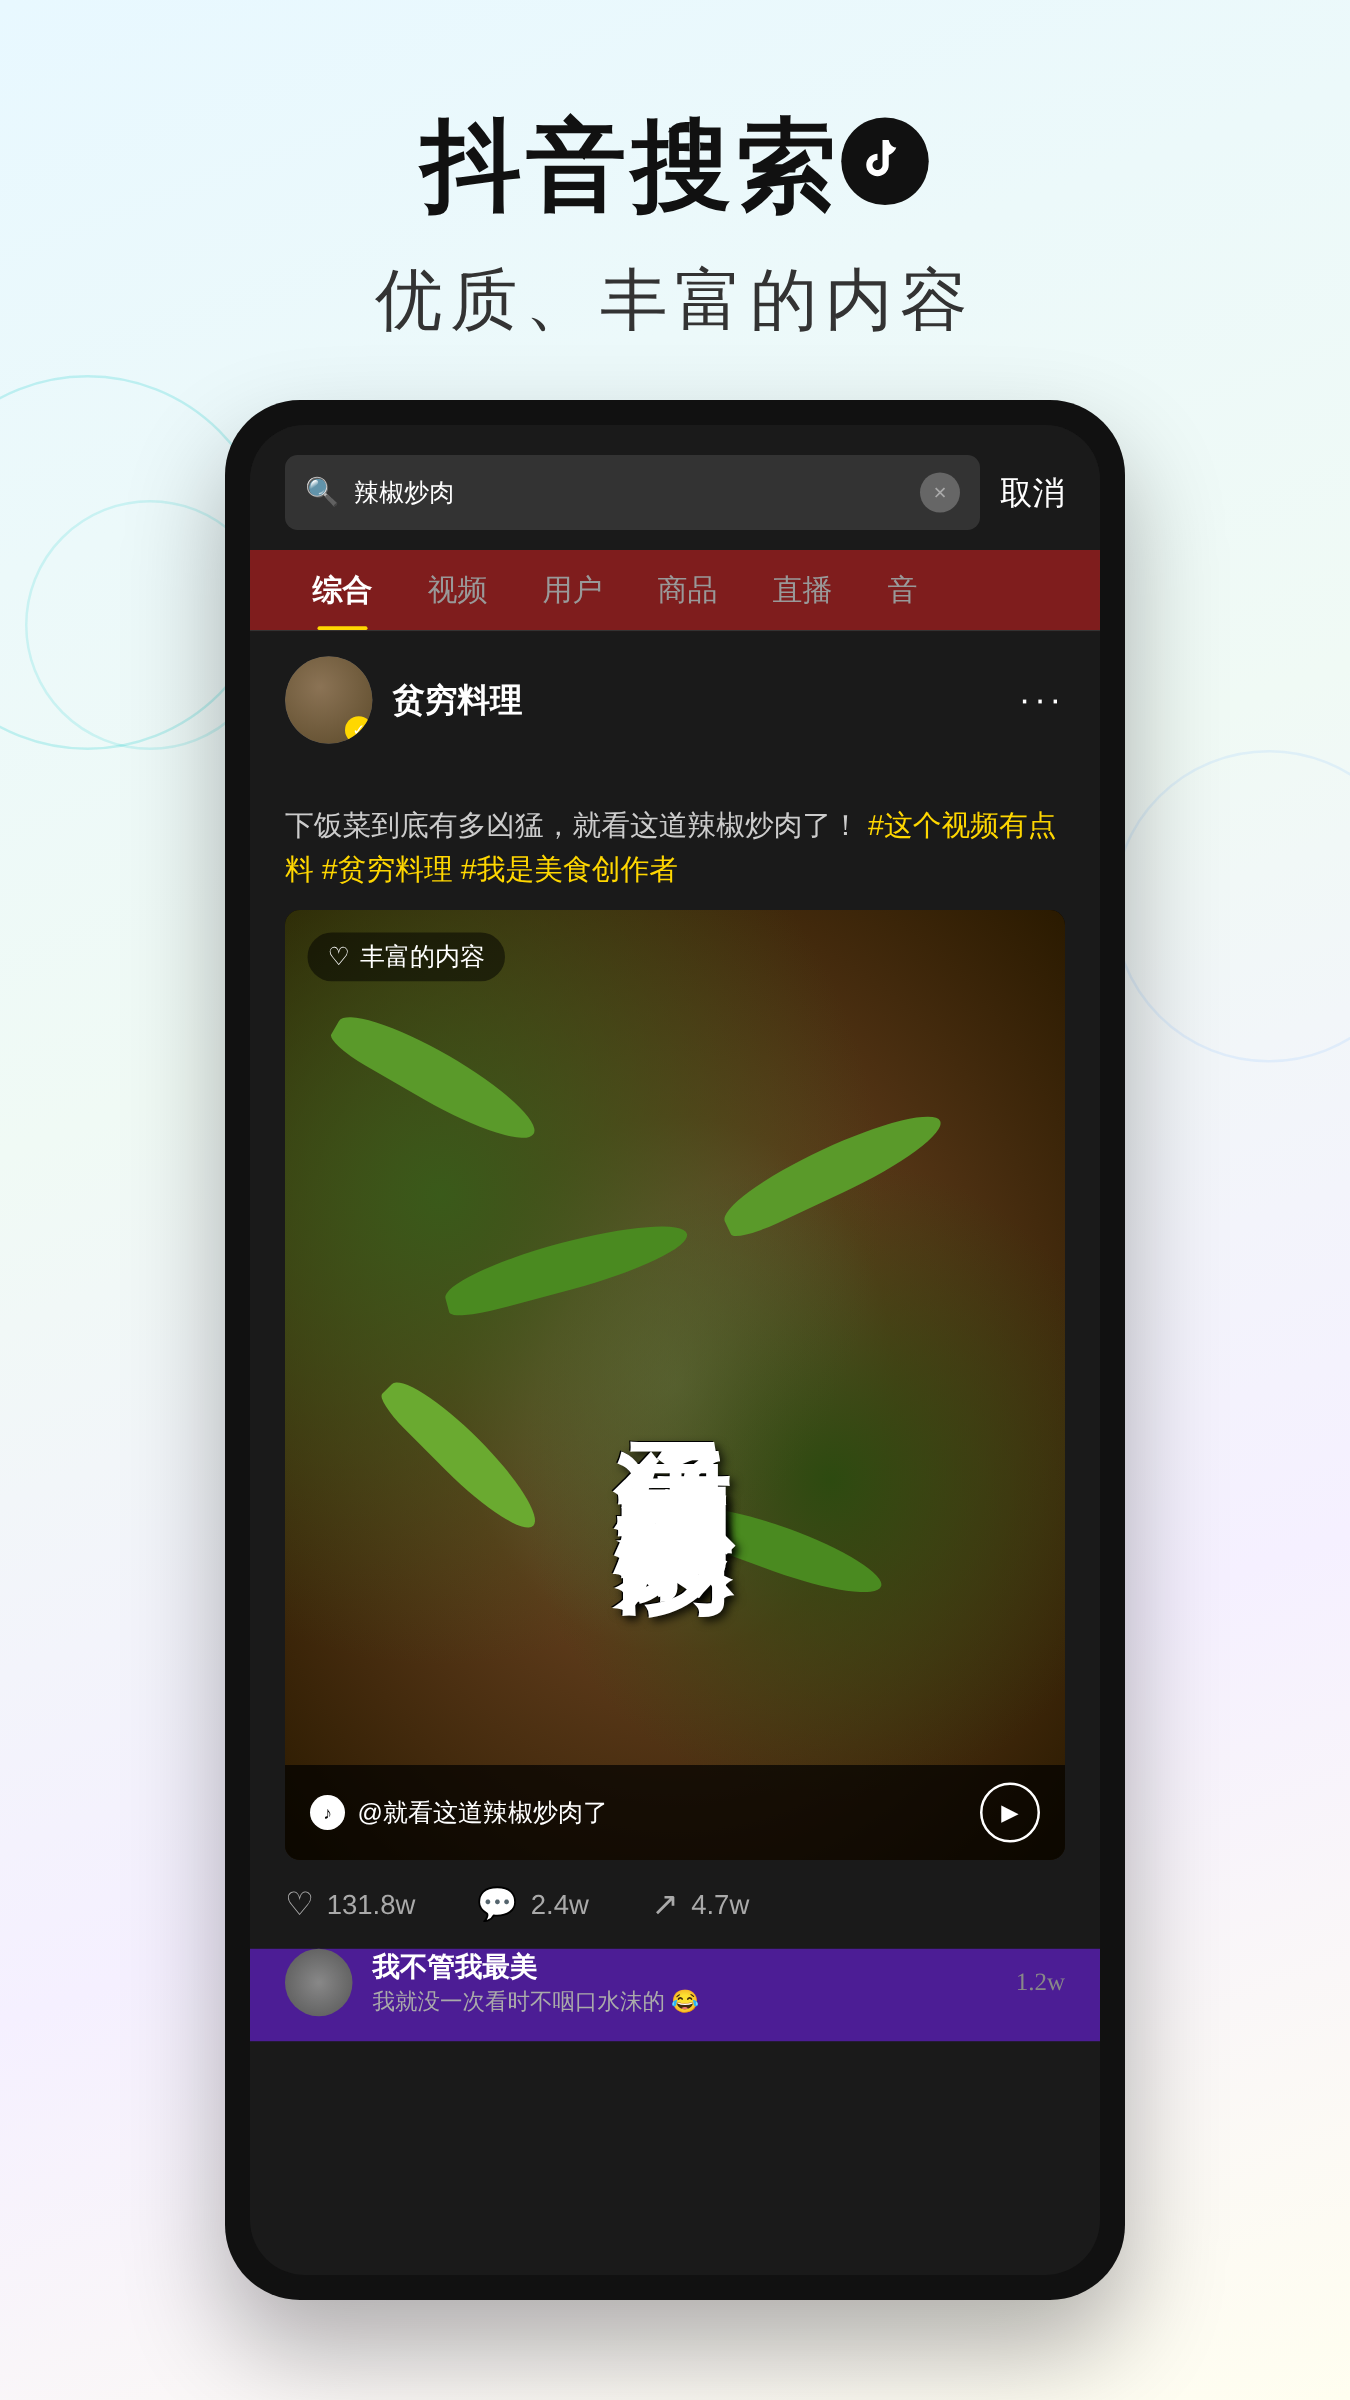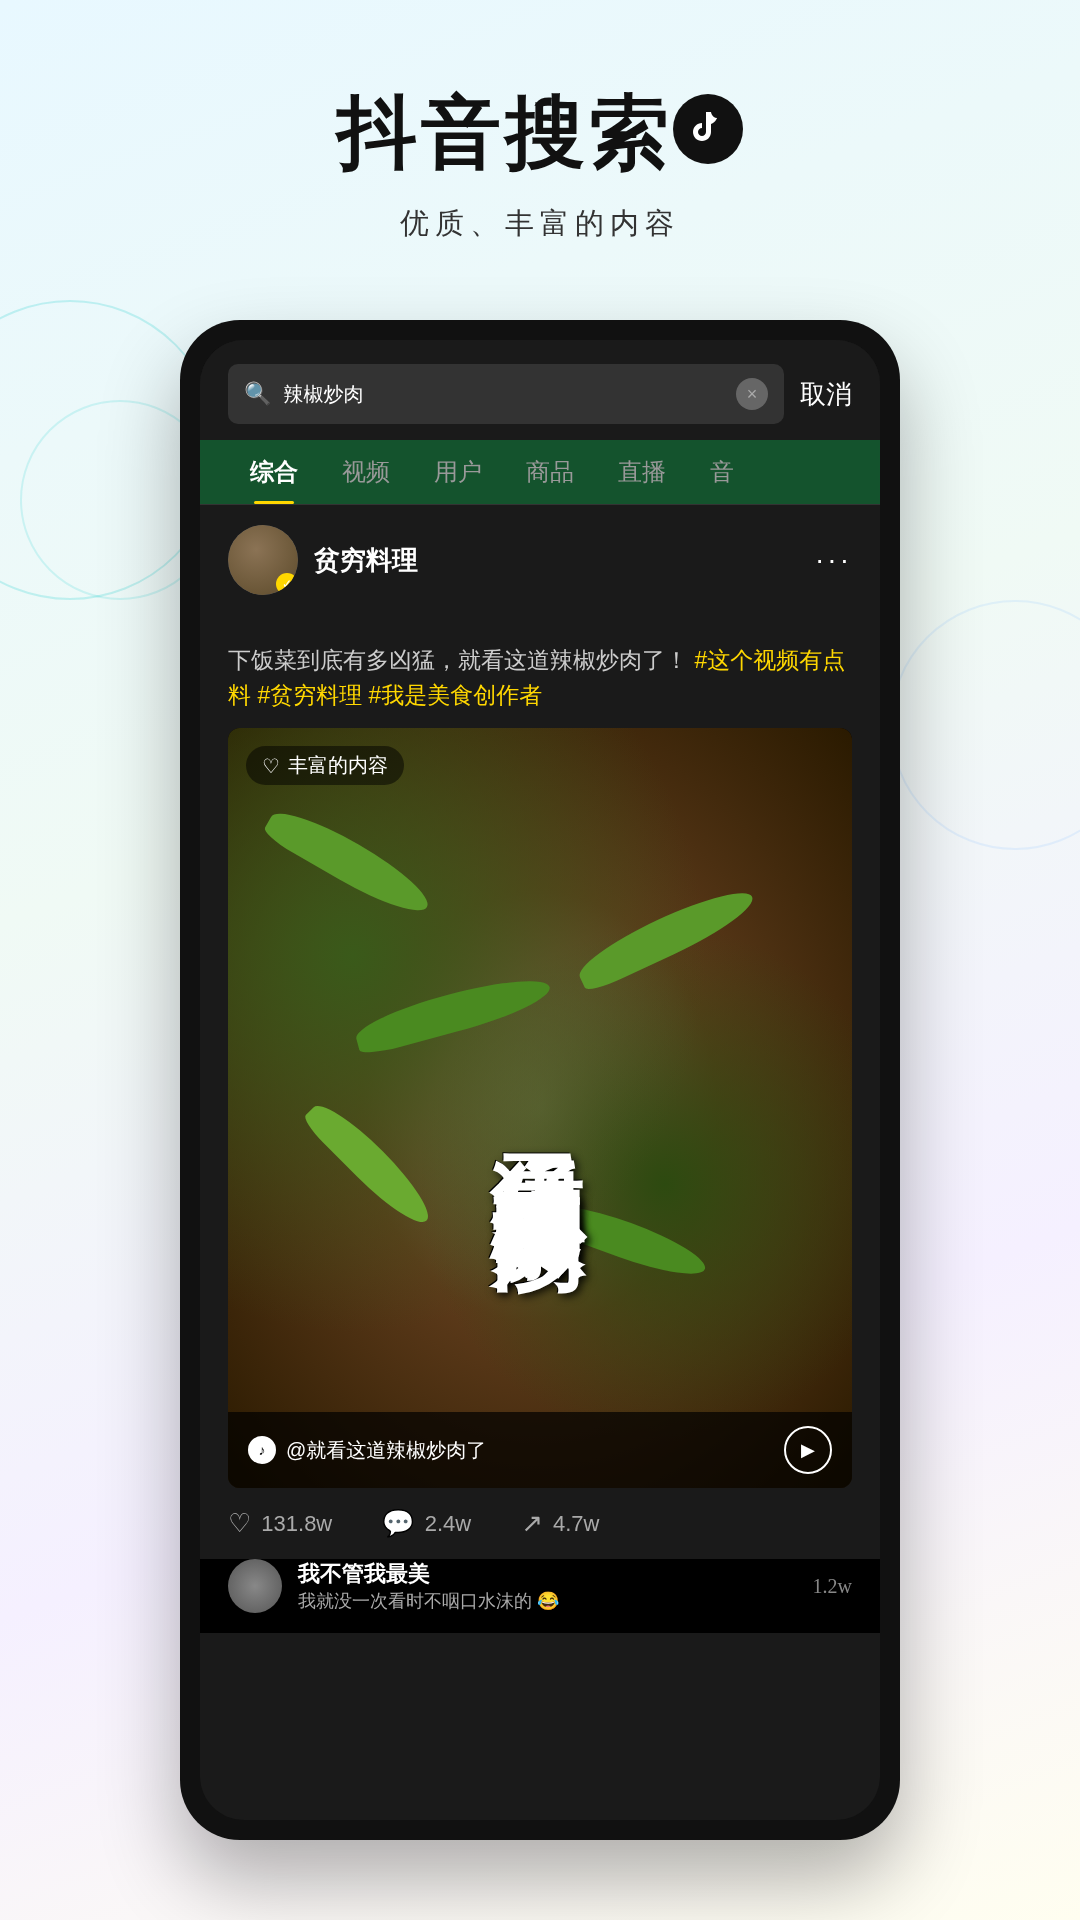--- a/index.html
+++ b/index.html
@@ -60,21 +60,21 @@
       display: inline-flex;
       align-items: center;
       justify-content: center;
       color: white;
       font-size: 38px;
       font-weight: bold;
       position: relative;
       top: -5px;
     }
     .header-subtitle {
-      font-size: 29px;
+      font-size: 54px;
       color: #333;
       margin-top: 16px;
       font-weight: 400;
       letter-spacing: 6px;
     }
 
     
     .phone-container {
       position: absolute;
       top: 320px;
@@ -138,21 +138,21 @@
       color: #fff;
       font-size: 26px;
       white-space: nowrap;
     }
 
     
     .tabs {
       display: flex;
       padding: 0 28px;
       border-bottom: 1px solid #333;
-      background: #14532d;
+      background: #7f1d1d;
     }
     .tab {
       padding: 16px 22px;
       color: #999;
       font-size: 24px;
       position: relative;
     }
     .tab.active {
       color: #fff;
       font-weight: 600;
@@ -362,21 +362,21 @@
       font-size: 22px;
     }
     .stat-icon { font-size: 26px; color: #aaa; }
 
     
     .comment-preview {
       display: flex;
       align-items: center;
       padding: 0 28px 20px;
       gap: 16px;
-      background: #000000;
+      background: #4c1d95;
     }
     .comment-avatar {
       width: 54px;
       height: 54px;
       border-radius: 50%;
       background: radial-gradient(circle, #888, #555);
       flex-shrink: 0;
     }
     .comment-likes {
       margin-left: auto;

